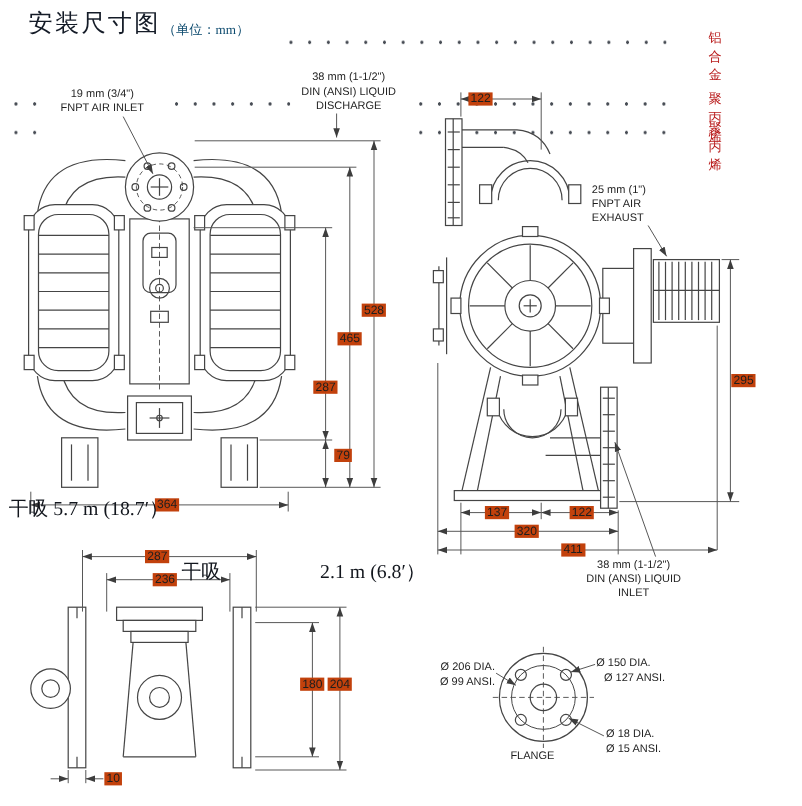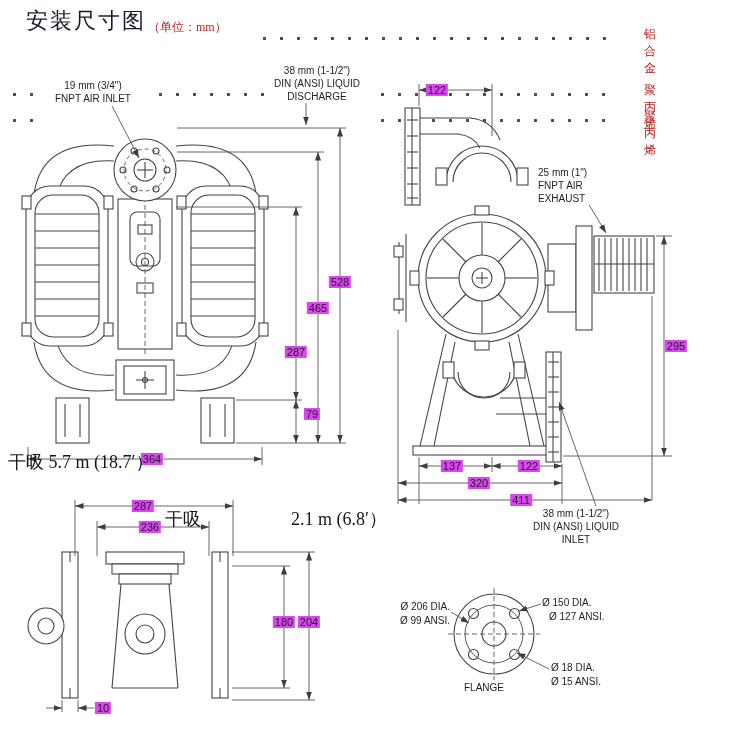--- a/index.html
+++ b/index.html
@@ -7,27 +7,27 @@
   body { width:729px; height:733px; overflow:hidden; }
   .canvas { position:relative; width:593px; height:733px; background:#fff;
             font-family:"Liberation Sans", sans-serif; color:#1e1e1e; }
   .art { position:absolute; left:0; top:0; z-index:2; }
   .dots { position:absolute; z-index:1; height:5px;
           background-image:radial-gradient(circle, #474c54 1.4px, transparent 1.6px);
           background-size:17px 5px; background-repeat:repeat-x; }
   .title { position:absolute; left:26px; top:6px; z-index:4; letter-spacing:2px;
            font-family:"Liberation Serif","DejaVu Serif",serif; font-size:22px; color:#141b27; }
   .unit-note { position:absolute; left:148px; top:19px; z-index:4;
-           font-family:"Liberation Serif","DejaVu Serif",serif; font-size:12px; color:#b91c1c; }
+           font-family:"Liberation Serif","DejaVu Serif",serif; font-size:12px; color:#0c4a6e; }
   .material { position:absolute; left:644px; z-index:4;
            font-family:"Liberation Serif","DejaVu Serif",serif; font-size:12px; color:#b91c1c; }
   .doc-text { position:absolute; z-index:5;
            font-family:"Liberation Serif","DejaVu Serif",serif; font-size:18px; color:#12161d; }
   .dim { position:absolute; z-index:3; transform:translate(-50%,-50%);
-         font-size:11px; background:#d946ef; padding:0 2px; white-space:nowrap;text-align:right; }
+         font-size:11px; background:#c2410c; padding:0 2px; white-space:nowrap;text-align:right; }
   .callout { position:absolute; z-index:3; font-size:10px; line-height:1.3;
              text-align:center; background:#fff; }
   .callout.left-align { text-align:left; }
   .small-label { position:absolute; z-index:3; font-size:10px; white-space:nowrap;text-align:right; }
   .small-label.right { text-align:right; }
 </style>
 </head>
 <body>
 
 <div class="canvas">

